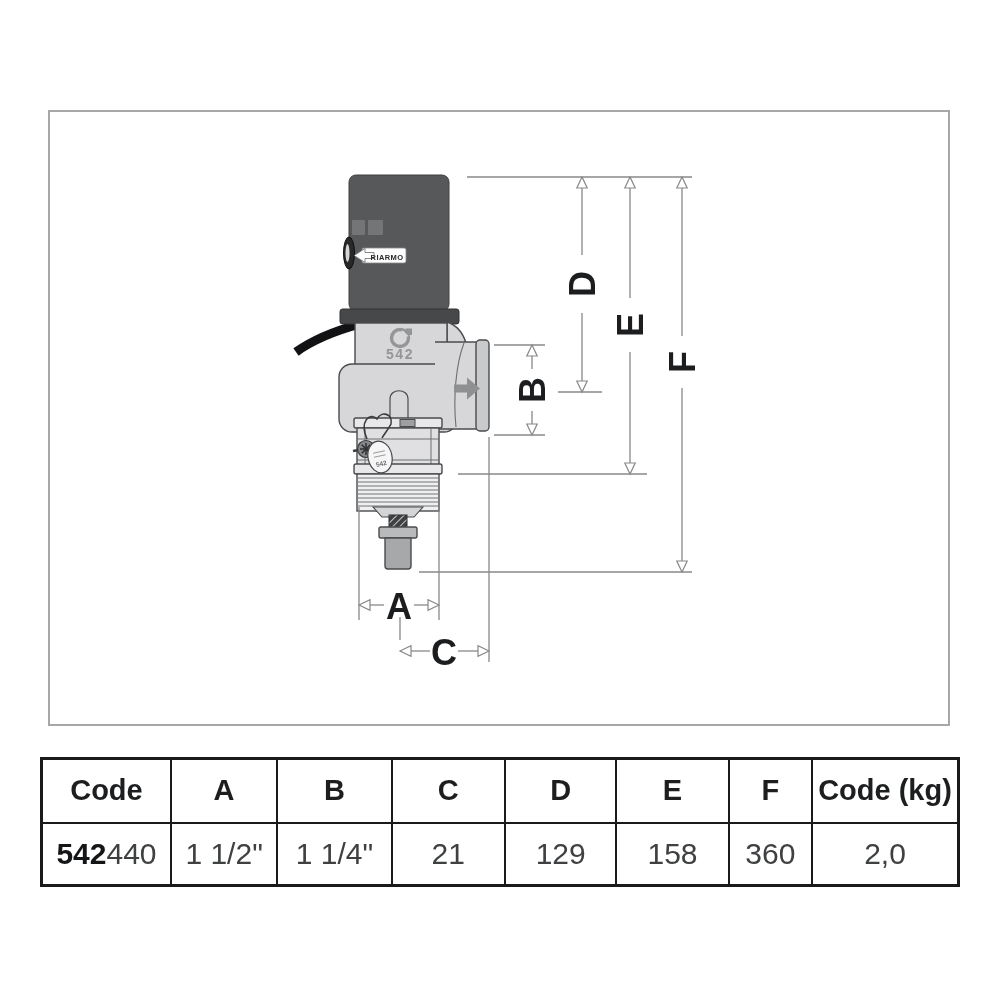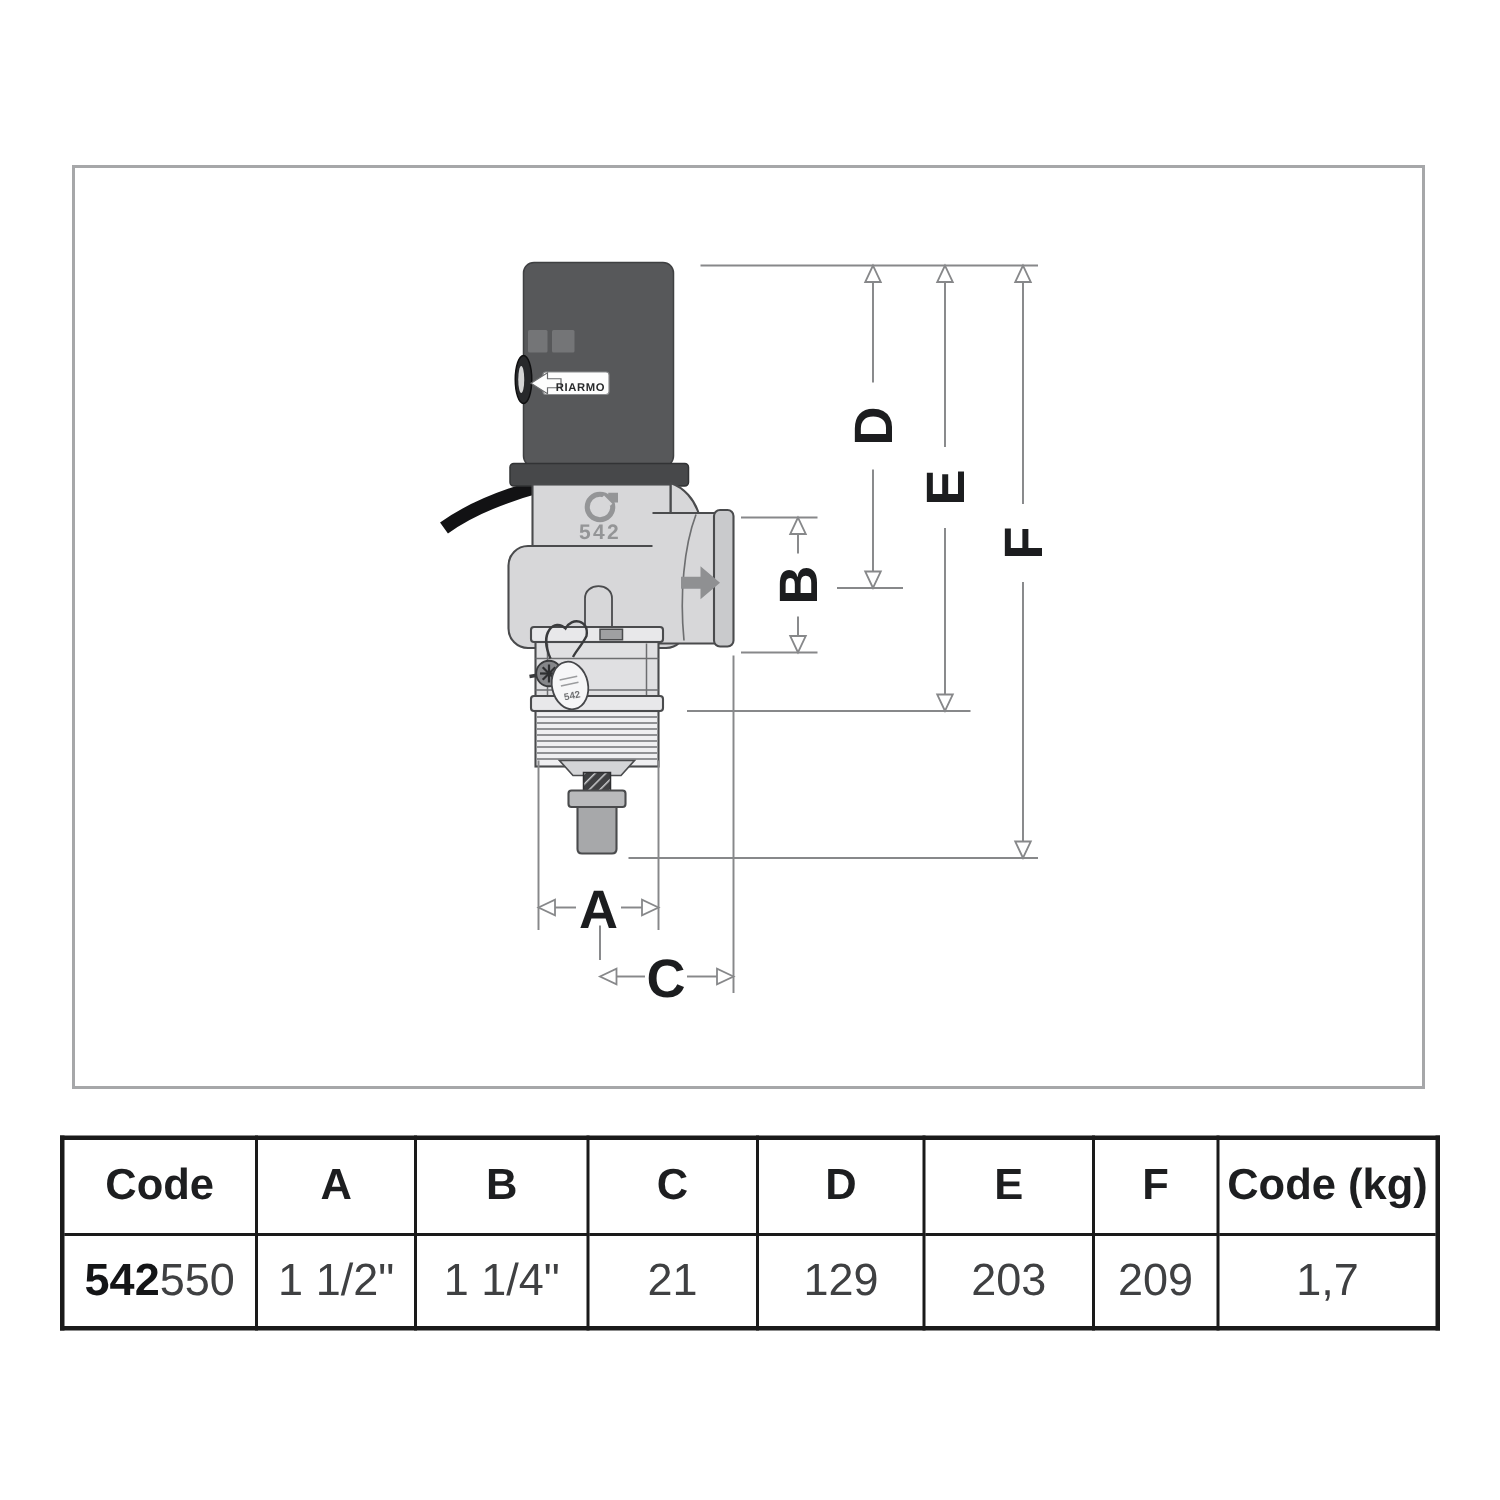--- a/index.html
+++ b/index.html
@@ -219,26 +219,26 @@
       <th>A</th>
       <th>B</th>
       <th>C</th>
       <th>D</th>
       <th>E</th>
       <th>F</th>
       <th>Code (kg)</th>
     </tr>
     <tr style="height:42px">
       <td>
-        <span class="code-prefix">542</span><span class="code-suffix">550</span>
+        <span class="code-prefix">542</span><span class="code-suffix">440</span>
       </td>
       <td>1 1/2"</td>
       <td>1 1/4"</td>
       <td>21</td>
       <td>129</td>
-      <td>203</td>
-      <td>209</td>
-      <td>1,7</td>
+      <td>158</td>
+      <td>360</td>
+      <td>2,0</td>
     </tr>
   </tbody>
     </table>
 
 </div>
 
 </body></html>

